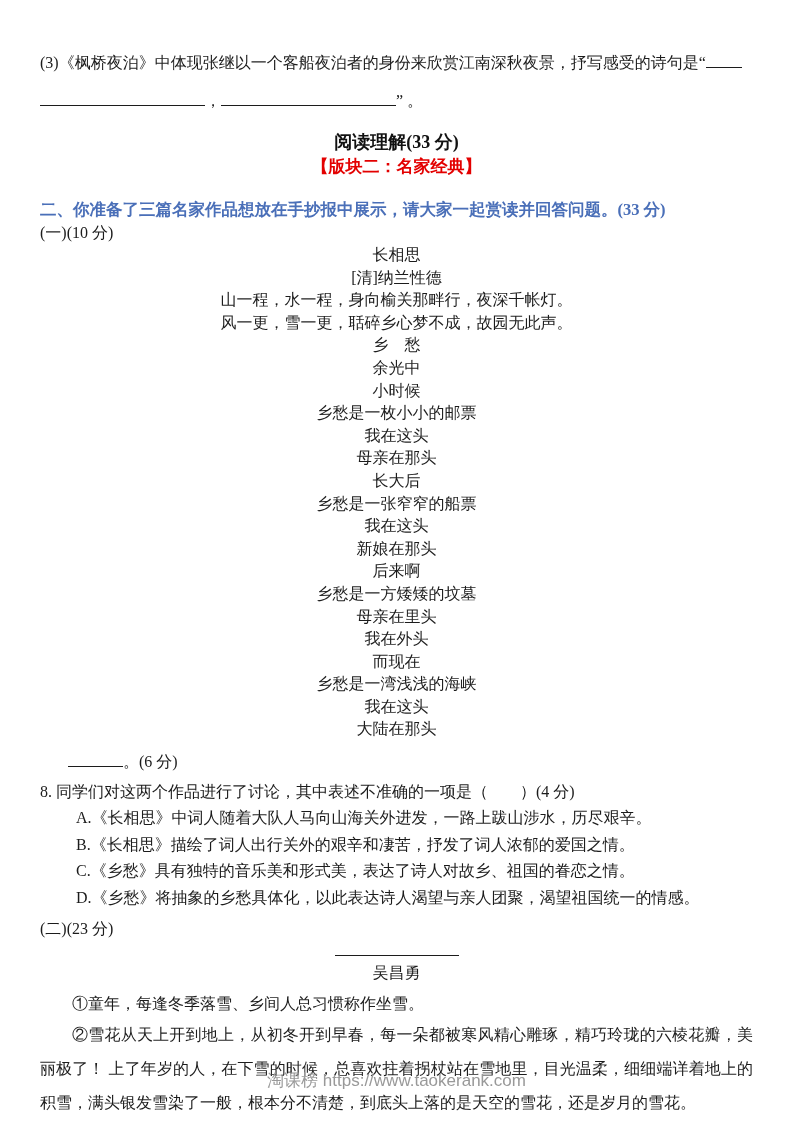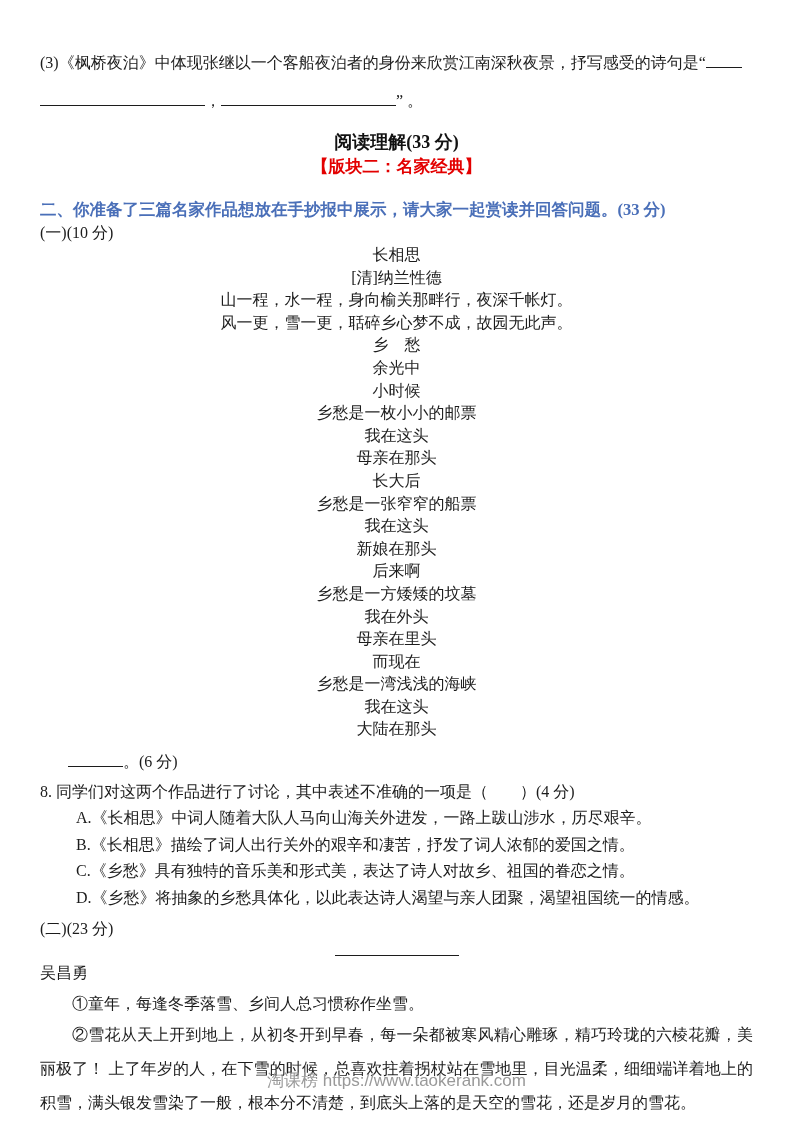--- a/index.html
+++ b/index.html
@@ -84,20 +84,21 @@
     margin-top: 6px;
     line-height: 24px;
   }
   .title-blank {
     width: 124px;
     height: 0;
     border-bottom: 1.6px solid #1c1c1c;
     margin: 14px auto 6px auto;
   }
   .author-line {
+    text-align: center;
     line-height: 22px;
   }
   .para1 {
     margin-top: 8px;
     line-height: 24px;
     text-indent: 2em;
   }
   .para2 {
     margin-top: 2px;
     line-height: 34px;
@@ -143,22 +144,22 @@
     <div class="poem-line">小时候</div>
     <div class="poem-line">乡愁是一枚小小的邮票</div>
     <div class="poem-line">我在这头</div>
     <div class="poem-line">母亲在那头</div>
     <div class="poem-line">长大后</div>
     <div class="poem-line">乡愁是一张窄窄的船票</div>
     <div class="poem-line">我在这头</div>
     <div class="poem-line">新娘在那头</div>
     <div class="poem-line">后来啊</div>
     <div class="poem-line">乡愁是一方矮矮的坟墓</div>
+    <div class="poem-line">母亲在里头</div>
     <div class="poem-line">我在外头</div>
-    <div class="poem-line">母亲在里头</div>
     <div class="poem-line">而现在</div>
     <div class="poem-line">乡愁是一湾浅浅的海峡</div>
     <div class="poem-line">我在这头</div>
     <div class="poem-line">大陆在那头</div>
   </div>
 
   <div class="q7-block">
     <div class="q7-line2">
       <span class="blank w55"></span><span>。(6 分)</span>
     </div>

